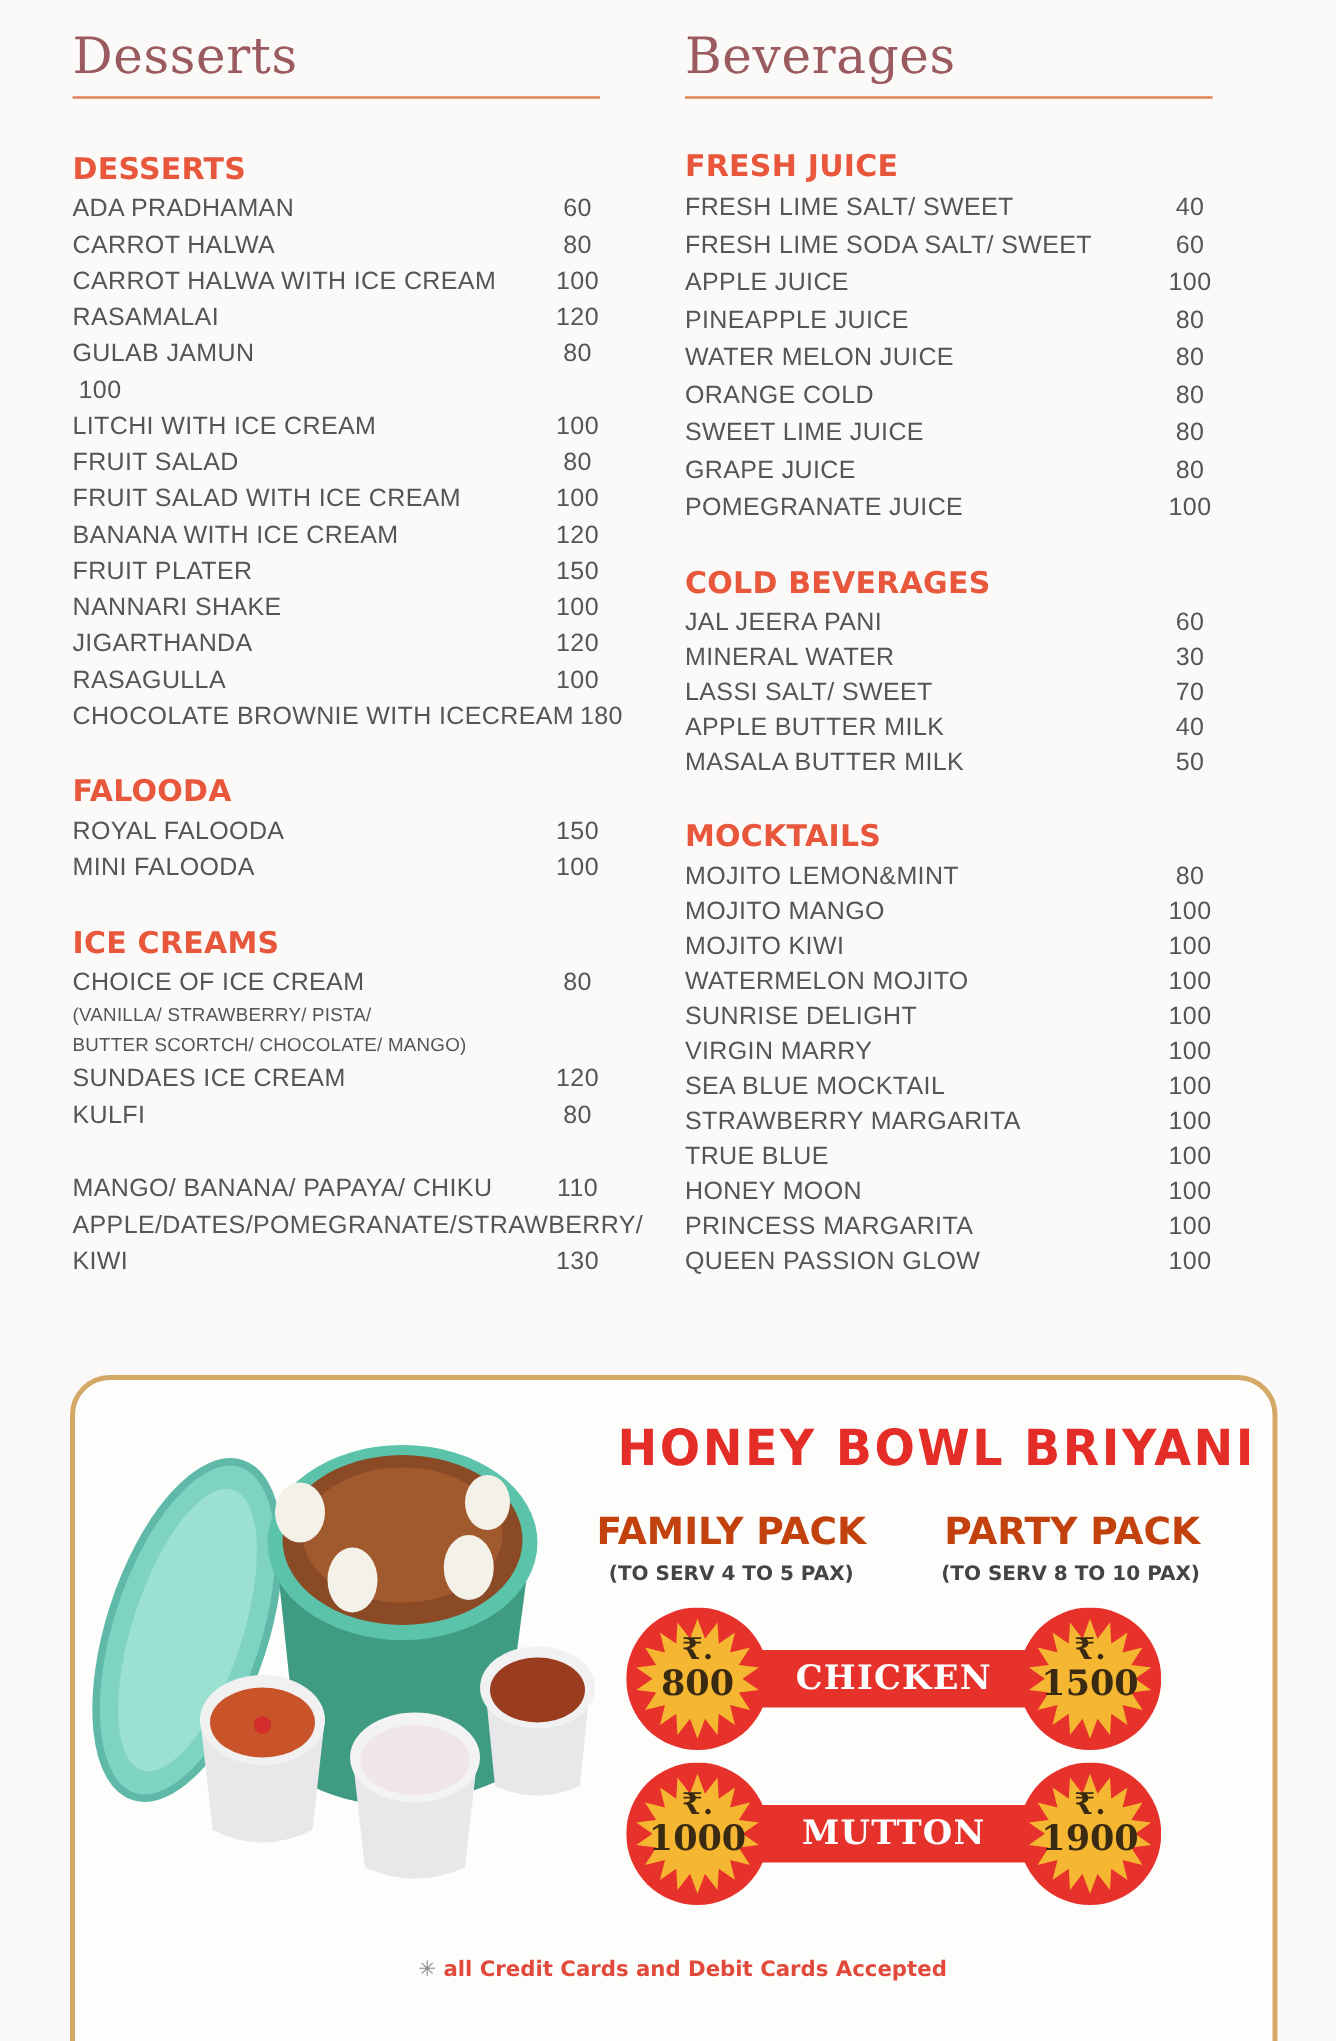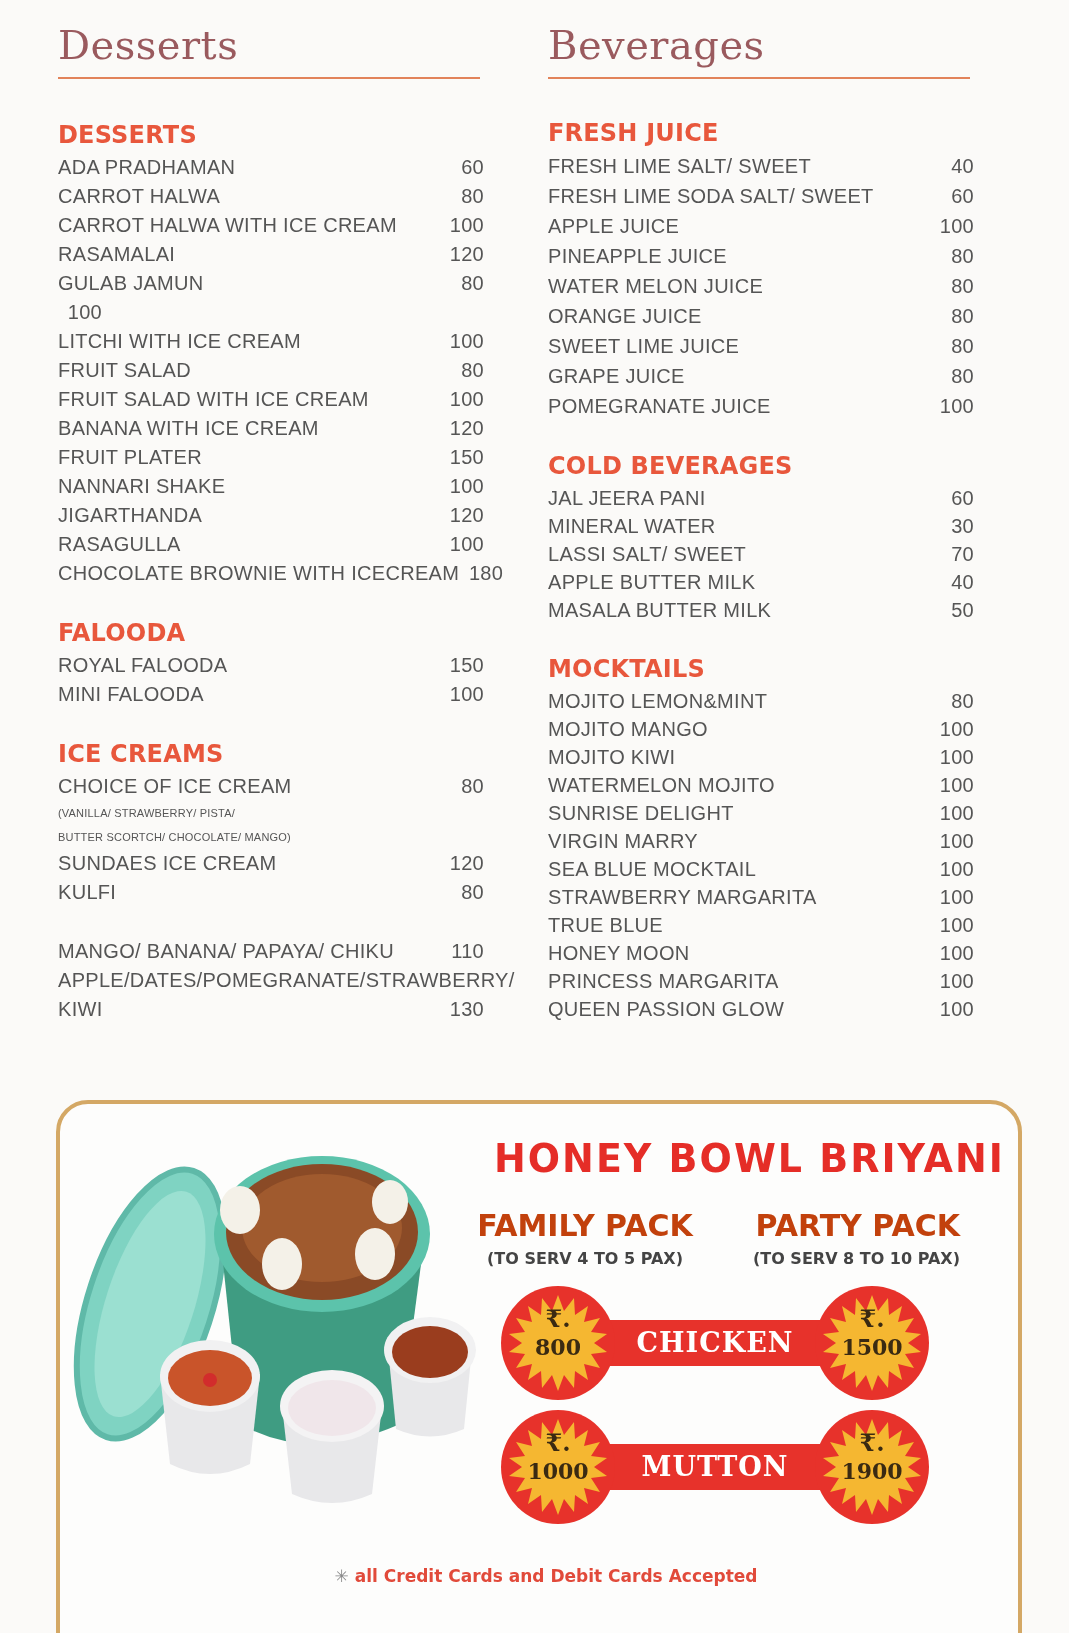--- a/index.html
+++ b/index.html
@@ -12,43 +12,43 @@
   }
   .title-rule { position: absolute; height: 2px; background: #e2835a; top: 77px; }
 
   .col { position: absolute; }
   .section-head {
     font-family: "DejaVu Sans", "Liberation Sans", sans-serif; font-weight: bold;
     color: #e8573c; font-size: 24px; letter-spacing: 0.2px; line-height: 30px; margin-bottom: 3px;
   }
   .row { display: flex; justify-content: space-between; align-items: baseline;
     font-size: 20px; line-height: 29px; color: #555; letter-spacing: 0.3px; white-space: nowrap; }
-  .row .price { text-align: right; min-width: 44px; }
-  .note { font-size: 11px; line-height: 24px; color: #555; letter-spacing: 0.2px; white-space: nowrap; }
+  .row .price { text-align: center; min-width: 44px; }
+  .note { font-size: 15px; line-height: 24px; color: #555; letter-spacing: 0.2px; white-space: nowrap; }
   .gap { height: 30px; }
 
   
   .promo { position: absolute; left: 56px; top: 1100px; width: 966px; height: 564px;
     border: 4px solid #d4a865; border-radius: 32px; background: #fdfdfc; }
   .promo-title { position: absolute; left: 434px; top: 32px; font-family: "DejaVu Sans", sans-serif;
     font-weight: bold; font-size: 38px; color: #e52d27; letter-spacing: 2px; transform: scaleY(1.05); }
   .pack { position: absolute; text-align: center; top: 104px; width: 230px; }
   .pack-name { font-family: "DejaVu Sans", sans-serif; font-weight: bold; font-size: 30px; color: #c2410c; }
   .pack-sub { font-family: "DejaVu Sans", sans-serif; font-weight: bold; font-size: 16px; color: #444; margin-top: 6px; }
 
   .price-bar { position: absolute; height: 70px; left: 475px; width: 400px; }
   .bar-strip { position: absolute; left: 50px; right: 50px; top: 12px; height: 46px; background: #e7322b; }
   .bar-label { position: absolute; left: 0; right: 0; top: 12px; height: 46px; line-height: 46px; text-align: center;
     font-family: "DejaVu Serif", "Liberation Serif", serif; font-weight: bold; font-size: 27px; color: #fff; letter-spacing: 1px; }
   .burst { position: absolute; top: -22px; width: 114px; height: 114px; }
   .burst svg { position: absolute; left: 0; top: 0; }
   .burst-text { position: absolute; left: 0; right: 0; text-align: center; font-family: "DejaVu Serif", serif;
     font-weight: bold; color: #3a2a12; }
   .burst-text .rs { display: block; font-size: 24px; line-height: 26px; margin-top: 20px; }
-  .burst-text .amt { display: block; font-size: 22px; line-height: 30px; }
+  .burst-text .amt { display: block; font-size: 28px; line-height: 30px; }
 
   .food { position: absolute; left: 10px; top: 20px; width: 410px; height: 400px; }
 
   .footer { position: absolute; top: 1566px; left: 0; width: 1069px; text-align: center;
     font-family: "DejaVu Sans", sans-serif; font-weight: bold; font-size: 17px; color: #e14a3a; padding-left: 23px; }
   .footer .star { color: #888; font-weight: normal; margin-right: 6px; }
 </style>
 </head>
 <body>
 
@@ -187,21 +187,21 @@
       </div>
     <div class="row" style="line-height:30px">
         <span>PINEAPPLE JUICE</span>
         <span class="price">80</span>
       </div>
     <div class="row" style="line-height:30px">
         <span>WATER MELON JUICE</span>
         <span class="price">80</span>
       </div>
     <div class="row" style="line-height:30px">
-        <span>ORANGE JUICE</span>
+        <span>ORANGE COLD</span>
         <span class="price">80</span>
       </div>
     <div class="row" style="line-height:30px">
         <span>SWEET LIME JUICE</span>
         <span class="price">80</span>
       </div>
     <div class="row" style="line-height:30px">
         <span>GRAPE JUICE</span>
         <span class="price">80</span>
       </div>

